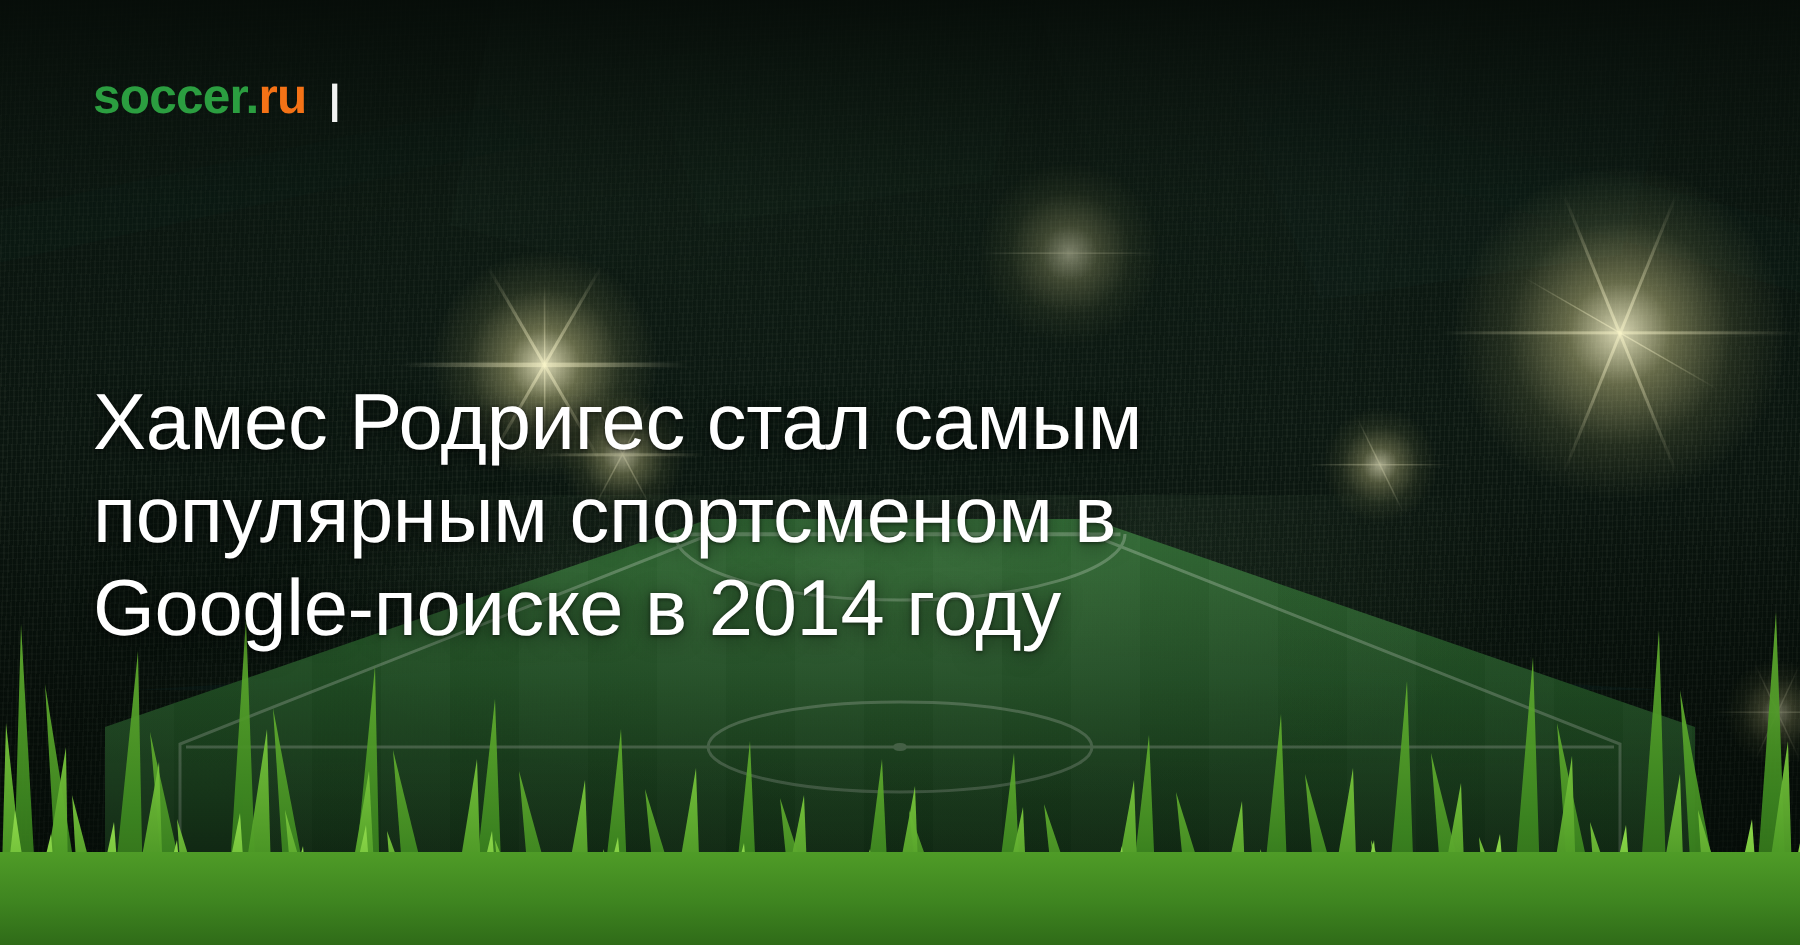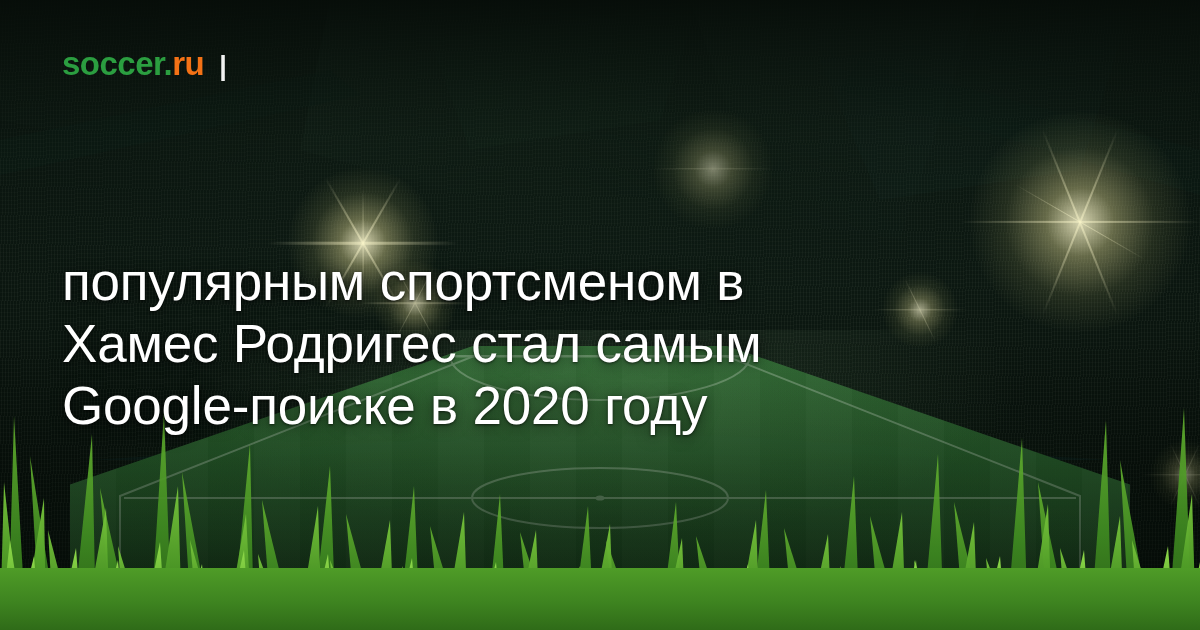--- a/index.html
+++ b/index.html
@@ -391,18 +391,18 @@
   </div>
 
   <div id="header">
     <a class="logo" href="#" style="text-decoration:none;">
       <span class="logo-soccer">soccer</span><span class="logo-dot">.</span><span class="logo-ru">ru</span>
     </a>
     <span class="sep">|</span>
   </div>
 
   <h1 id="headline">
+    <span class="hl-line">Хамес Родригес стал самым</span>
     <span class="hl-line">популярным спортсменом в</span>
-    <span class="hl-line">Хамес Родригес стал самым</span>
-    <span class="hl-line">Google-поиске в 2020 году</span>
+    <span class="hl-line">Google-поиске в 2014 году</span>
   </h1>
 
 </div>
 
 </body></html>

